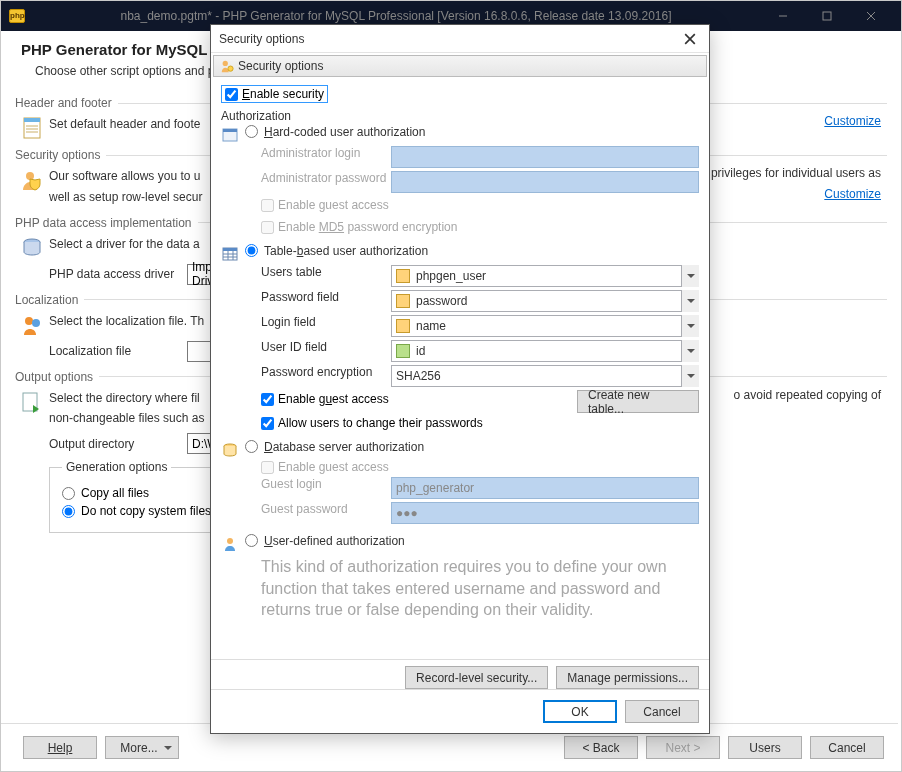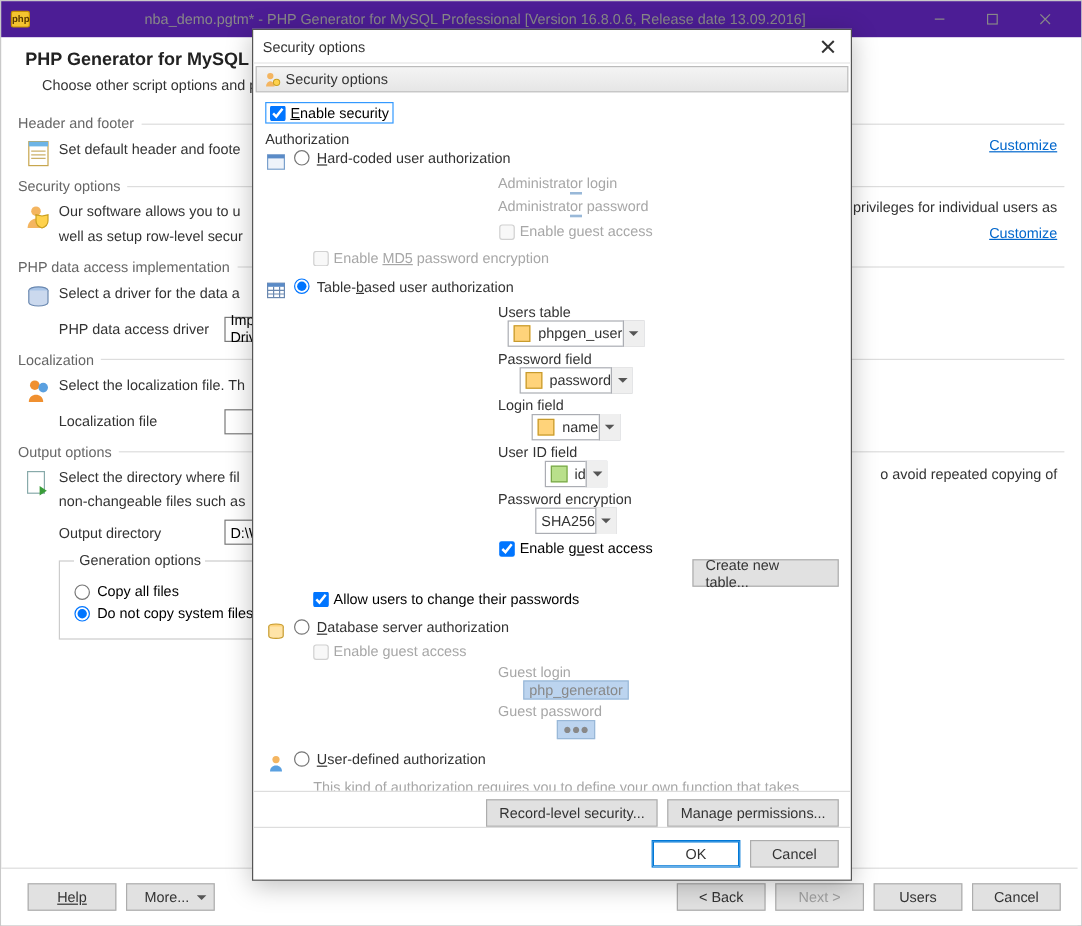--- a/index.html
+++ b/index.html
@@ -1,19 +1,19 @@
 <!DOCTYPE html>
 <html><head>
 <meta charset="utf-8">
 <style>
 * { box-sizing: border-box; margin: 0; padding: 0; font-family: "Segoe UI", Tahoma, sans-serif; font-size: 12px; }
 body { background: #fff; width: 902px; height: 772px; overflow: hidden; position: relative; }
 
 .main-window { width: 902px; height: 772px; background: #fff; border: 1px solid #c9c9c9; position: relative; }
-.titlebar { height: 30px; background: #4c1d95; display: flex; align-items: center; padding: 0 8px; color: #888; }
+.titlebar { height: 30px; background: #0f172a; display: flex; align-items: center; padding: 0 8px; color: #888; }
 .titlebar .icon-app { width: 16px; height: 14px; background: #f4c430; border: 1px solid #c49000; border-radius: 2px; margin-right: 6px; position: relative; font-size: 8px; color: #5a3a00; font-weight: bold; text-align: center; line-height: 12px; }
 .titlebar-text { flex: 1; text-align: center; }
 .win-btns { display: flex; gap: 0; }
 .win-btn { width: 44px; height: 28px; display: flex; align-items: center; justify-content: center; color: #888; }
 .win-btn svg { width: 10px; height: 10px; }
 
 .page-title { font-size: 15px; font-weight: bold; padding: 10px 20px 4px; color: #222; }
 .page-sub { padding: 2px 34px 10px; color: #333; }
 
 .main-body { padding: 0 14px 0 14px; }
@@ -52,33 +52,33 @@
 
 .modal-body { flex: 1; padding: 4px 10px 0 10px; overflow: hidden; }
 .chk-row { display: flex; align-items: center; gap: 4px; margin: 2px 0; }
 .chk-row.boxed { border: 1px solid #3399ff; padding: 1px 3px; width: fit-content; }
 .grp-hdr { color: #333; margin: 6px 0 2px; }
 .auth-row { display: flex; align-items: flex-start; gap: 6px; margin: 2px 0; }
 .auth-row .mini-icon { width: 18px; display: flex; justify-content: center; padding-top: 2px; }
 .auth-row .mini-icon .ic { width: 16px; height: 16px; }
 .auth-row label { color: #333; }
 .indent { margin-left: 40px; }
-.frow { display: flex; align-items: center; margin: 3px 0; flex-direction: column; }
+.frow { display: flex; align-items: flex-start; margin: 3px 0; }
 .frow .lbl { width: 130px; color: #333; }
 .frow .lbl.disabled, .chk-row.disabled label, .auth-row.disabled label, .desc.disabled { color: #a7a7a7; }
 .frow .val { flex: 1; height: 22px; border: 1px solid #99b8d8; background: #bcd4ef; padding: 0 4px; display: flex; align-items: center; color: #888; }
 .frow .val.white { background: #fff; border: 1px solid #abadb3; color: #333; }
 .frow .val .fi { width: 14px; height: 14px; background: #ffd37a; border: 1px solid #c79b2d; margin-right: 6px; position: relative; }
 .frow .val .fi.id { background: #b9e08b; border-color: #7aa84a; }
 .frow .val .dd { width: 18px; height: 22px; border-left: 1px solid #abadb3; background: #efefef; margin: -1px -5px -1px auto; display: flex; align-items: center; justify-content: center; }
 .frow .val .dd::after { content: ""; border: 4px solid transparent; border-top-color: #555; margin-top: 3px; }
 .btn-sm { height: 23px; border: 1px solid #adadad; background: #e1e1e1; color: #333; padding: 0 10px; display: inline-flex; align-items: center; justify-content: center; }
 .btn-sm.disabled { color: #a0a0a0; }
 .right-btn { margin-left: auto; width: 122px; justify-content: center; }
-.desc { color: #333; font-size: 12px; line-height: 1.35; margin-left: 40px; margin-top:2px; }
+.desc { color: #333; font-size: 16px; line-height: 1.35; margin-left: 40px; margin-top:2px; }
 
 .modal-lower { padding: 6px 10px 0; border-top: 1px solid #ddd; display: flex; justify-content: flex-end; gap: 8px; }
 .modal-footer { padding: 10px; border-top: 1px solid #ddd; display: flex; justify-content: flex-end; gap: 8px; }
 .btn-primary { border: 1px solid #0078d7; background: #fff; color: #333; min-width: 74px; height: 23px; display: inline-flex; align-items: center; justify-content: center; box-shadow: inset 0 0 0 1px #0078d7; }
 
 .underline { text-decoration: underline; }
 </style>
 </head>
 <body>
 

